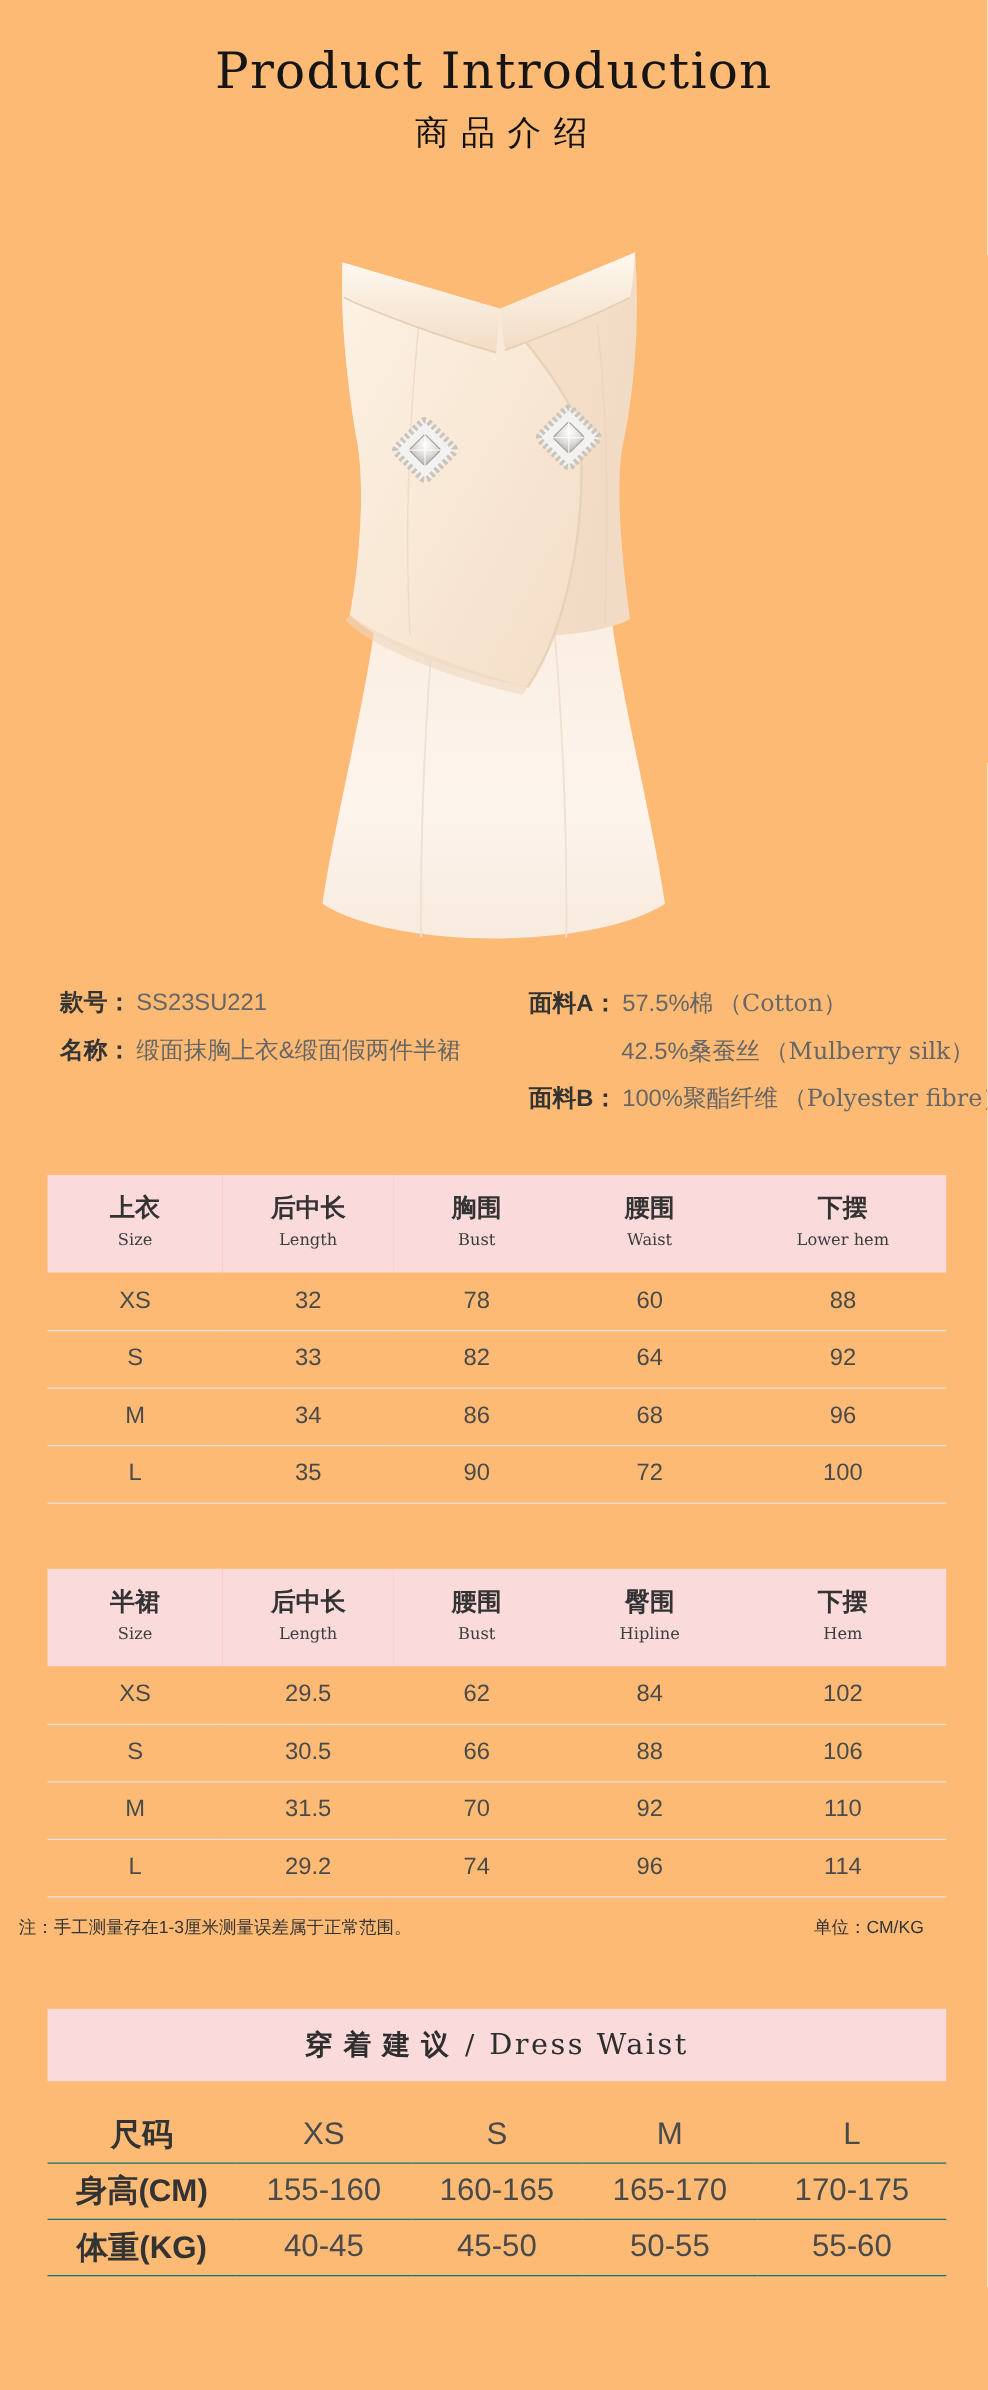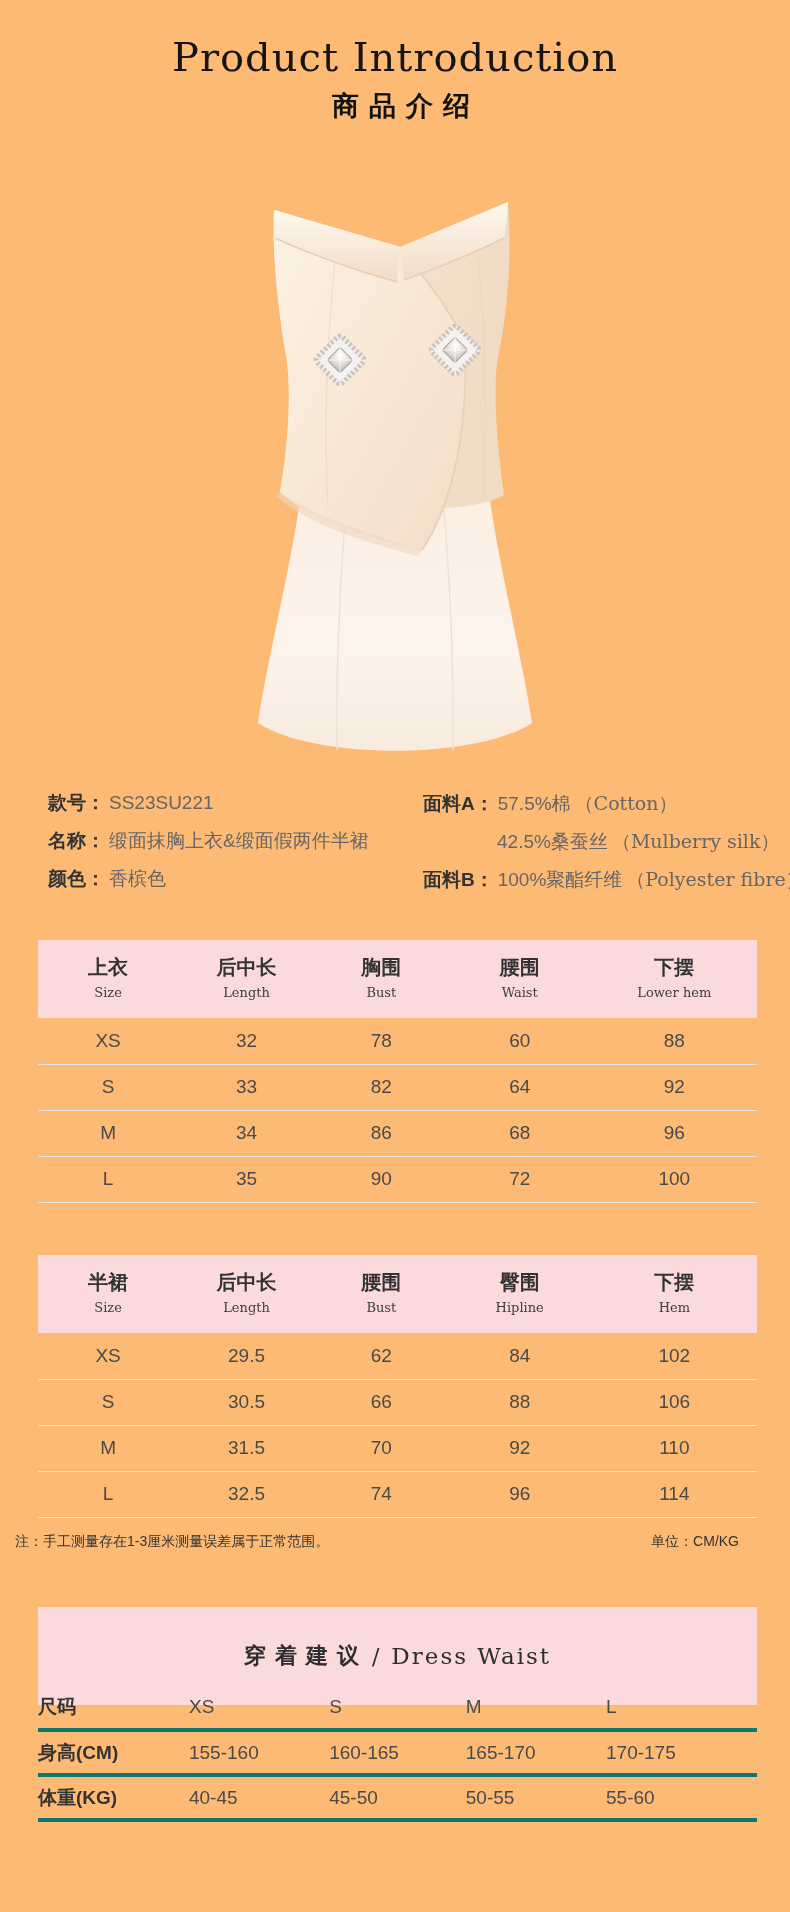--- a/index.html
+++ b/index.html
@@ -3,21 +3,21 @@
 <meta charset="utf-8">
 <style>
   html,body{margin:0;padding:0;background:#ffffff;}
   .canvas{position:relative;width:790px;height:1912px;background:#fdba74;margin:0 auto;overflow:hidden;
           font-family:"Liberation Sans",sans-serif;}
 
   
   .title-en{position:absolute;top:34px;left:0;width:100%;text-align:center;
             font-family:"DejaVu Serif",serif;font-weight:400;font-size:40px;color:#151515;letter-spacing:1px;}
   .title-zh{position:absolute;top:88px;left:0;width:100%;text-align:center;
-            font-size:27px;font-weight:bold;color:#111;letter-spacing:10px;padding-left:22px;box-sizing:border-box;}
+            font-size:27px;font-weight:normal;color:#111;letter-spacing:10px;padding-left:22px;box-sizing:border-box;}
 
   
   .figure{position:absolute;left:240px;top:190px;width:310px;height:585px;}
 
   
   .info-left{position:absolute;left:48px;top:792px;}
   .info-right{position:absolute;left:423px;top:792px;}
   .info-row{height:22px;line-height:22px;margin-bottom:16px;font-size:19px;white-space:nowrap;}
   .info-row .lbl{font-weight:bold;color:#333;}
   .info-row .val{color:#666;margin-left:4px;}
@@ -39,28 +39,28 @@
   .cols-size col:nth-child(2){width:19%;}
   .cols-size col:nth-child(3){width:18.5%;}
   .cols-size col:nth-child(4){width:20%;}
   .cols-size col:nth-child(5){width:23%;}
 
   
   .note-row{position:absolute;left:15px;top:1533px;width:724px;display:flex;justify-content:space-between;
             font-size:14px;color:#333;}
 
   
-  .advice-banner{position:absolute;left:38px;top:1607px;width:719px;height:98px;background:#fadada;
+  .advice-banner{position:absolute;left:38px;top:1607px;width:719px;height:58px;background:#fadada;
                  display:flex;align-items:center;justify-content:center;}
   .banner-zh{font-size:22px;font-weight:bold;color:#2e2e2e;letter-spacing:9px;}
   .banner-sep{font-size:22px;color:#2e2e2e;font-family:"DejaVu Serif",serif;margin:0 12px 0 4px;}
   .banner-en{font-size:23px;color:#2e2e2e;font-family:"DejaVu Serif",serif;letter-spacing:2px;}
   #advice-table{top:1685px;}
   .advice tbody tr{height:45px;}
-  .advice tbody td{border-bottom:4px solid #0f766e;text-align:left;font-size:19px;color:#4a4a4a;padding:0;}
+  .advice tbody td{border-bottom:1px solid #0f766e;text-align:center;font-size:25px;color:#4a4a4a;padding:0;}
   .advice tbody td:first-child{font-weight:bold;color:#333;}
   .cols-advice col:nth-child(1){width:21%;}
   .cols-advice col:nth-child(2){width:19.5%;}
   .cols-advice col:nth-child(3){width:19%;}
   .cols-advice col:nth-child(4){width:19.5%;}
   .cols-advice col:nth-child(5){width:21%;}
 </style>
 </head>
 <body>
 
@@ -129,23 +129,20 @@
     </svg>
   </div>
 
   <div class="info-left">
     <div class="info-row">
       <span class="lbl">款号：</span><span class="val">SS23SU221</span>
     </div>
     <div class="info-row">
       <span class="lbl">名称：</span><span class="val">缎面抹胸上衣&amp;缎面假两件半裙</span>
     </div>
-    <div class="info-row">
-      <span class="lbl">颜色：</span><span class="val">香槟色</span>
-    </div>
   </div>
 
   <div class="info-right">
     <div class="info-row">
       <span class="lbl">面料A：</span><span class="val">57.5%棉</span><span class="val en-serif">（Cotton）</span>
     </div>
     <div class="info-row indent">
       <span class="val">42.5%桑蚕丝</span><span class="val en-serif">（Mulberry silk）</span>
     </div>
     <div class="info-row">
@@ -269,21 +266,21 @@
           </tr>
           <tr>
             <td>M</td>
             <td>31.5</td>
             <td>70</td>
             <td>92</td>
             <td>110</td>
           </tr>
           <tr>
             <td>L</td>
-            <td>32.5</td>
+            <td>29.2</td>
             <td>74</td>
             <td>96</td>
             <td>114</td>
           </tr>
         </tbody>
     </table>
   </div>
 
   <div class="note-row">
     <span>注：手工测量存在1-3厘米测量误差属于正常范围。</span>

